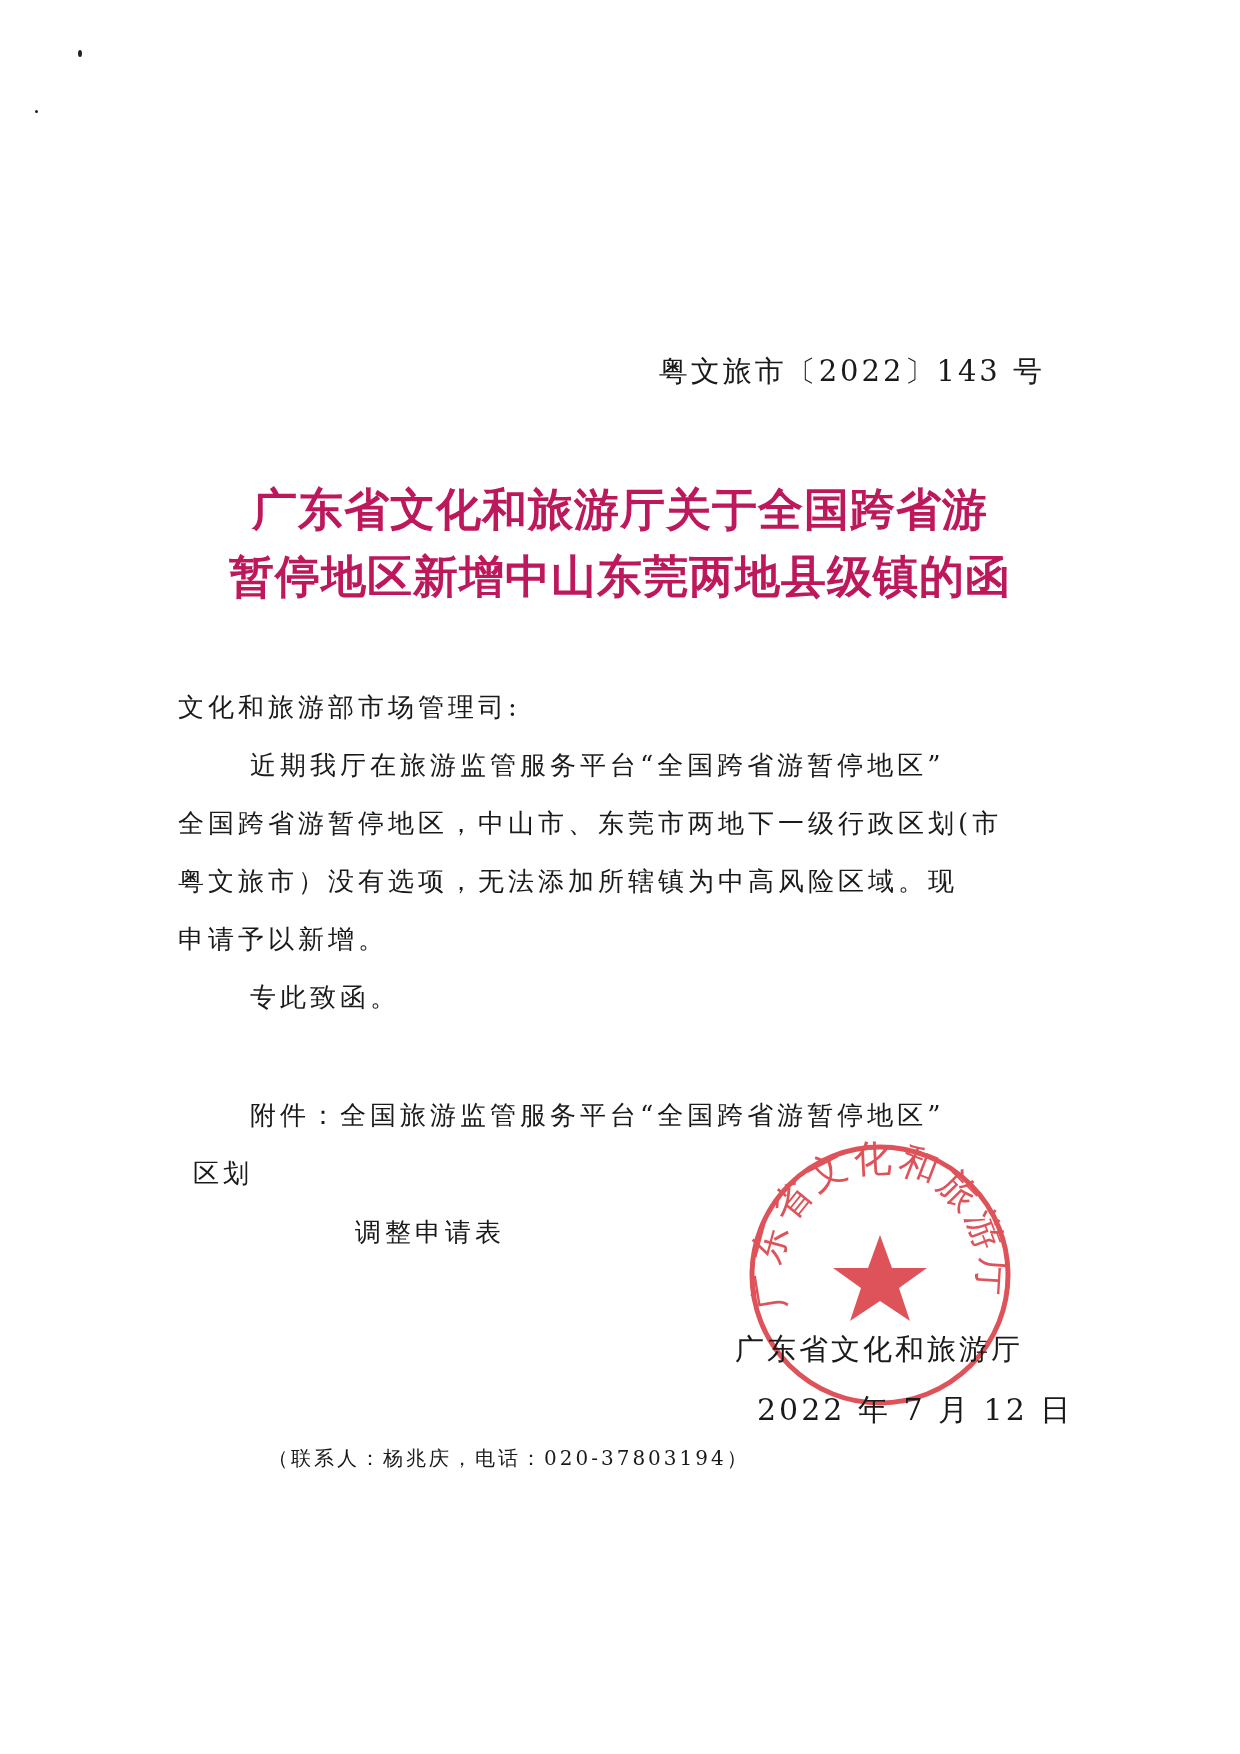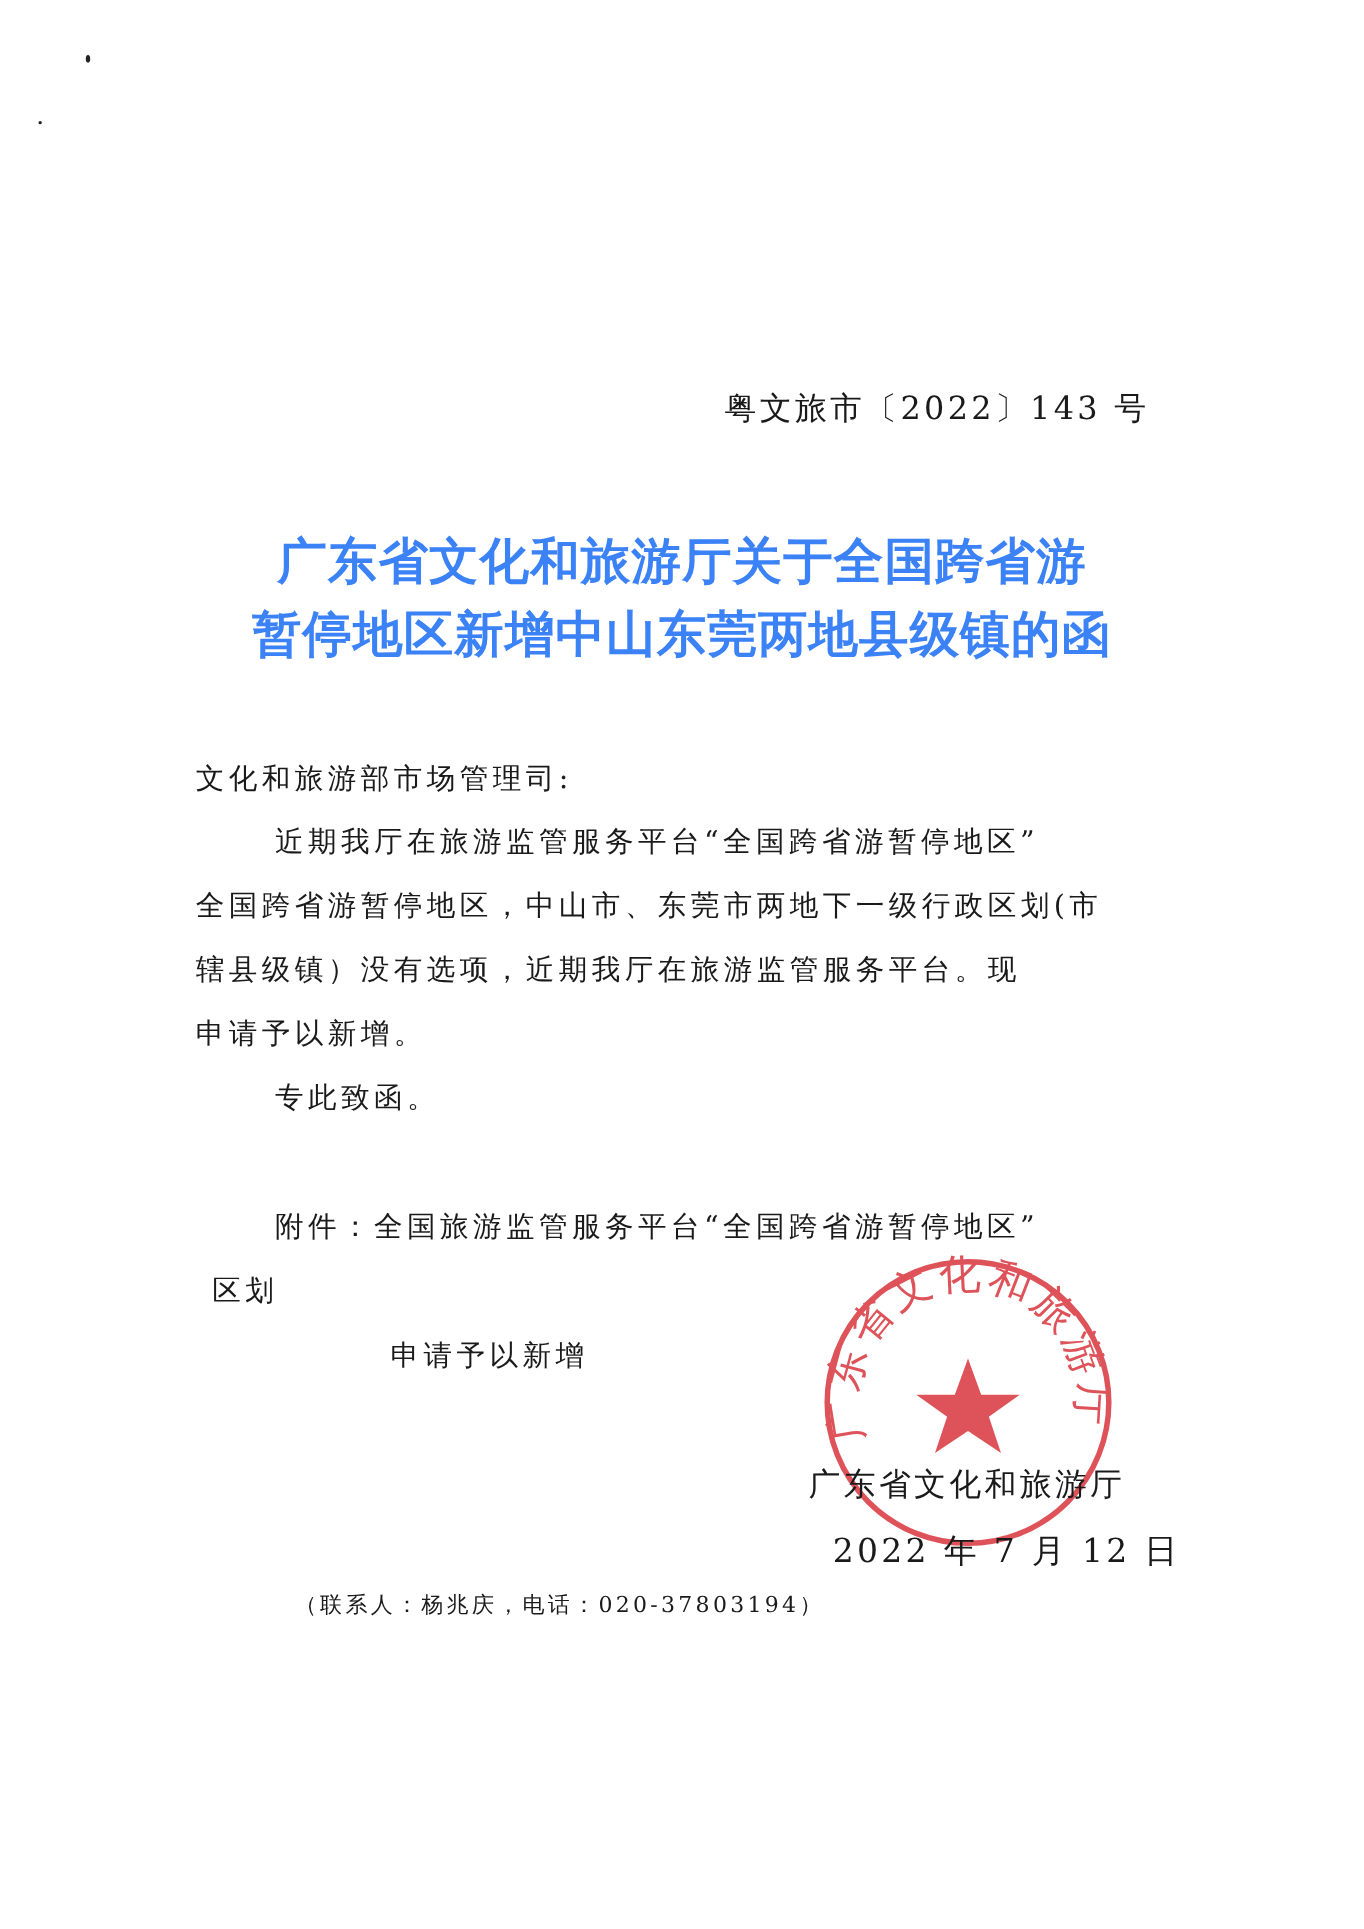--- a/index.html
+++ b/index.html
@@ -1,21 +1,21 @@
 <!DOCTYPE html>
 <html><head>
 <meta charset="utf-8">
 <style>
   html, body { margin: 0; padding: 0; background: #ffffff; }
   body { width: 1240px; height: 1754px; position: relative; overflow: hidden;
          font-family: "DejaVu Serif", "Liberation Serif", serif; color: #1a1a1a; }
   .abs { position: absolute; white-space: nowrap; }
   .docno { top: 352px; right: 195px; font-size: 29px; letter-spacing: 3px; }
   .title { left: 0; width: 1240px; text-align: center; font-size: 45px; font-weight: bold;
-           letter-spacing: 1px; color: #3b82f6; font-family: "DejaVu Sans", sans-serif; }
+           letter-spacing: 1px; color: #be185d; font-family: "DejaVu Sans", sans-serif; }
   .t1 { top: 480px; }
   .t2 { top: 547px; }
   .body-line { font-size: 26px; letter-spacing: 4px; }
   .salute { top: 690px; left: 178px; }
   .b1 { top: 748px; left: 250px; }
   .b2 { top: 806px; left: 178px; }
   .b3 { top: 864px; left: 178px; }
   .b4 { top: 922px; left: 178px; }
   .closing { top: 980px; left: 250px; }
   .att1 { top: 1098px; left: 250px; }
@@ -35,28 +35,28 @@
 
 <div class="abs docno">粤文旅市〔2022〕143 号</div>
 
 <div class="abs title t1">广东省文化和旅游厅关于全国跨省游</div>
 <div class="abs title t2">暂停地区新增中山东莞两地县级镇的函</div>
 
 <div class="abs body-line salute">文化和旅游部市场管理司:</div>
 
 <div class="abs body-line b1">近期我厅在旅游监管服务平台“全国跨省游暂停地区”</div>
 <div class="abs body-line b2">全国跨省游暂停地区，中山市、东莞市两地下一级行政区划(市</div>
-<div class="abs body-line b3">辖县级镇）没有选项，近期我厅在旅游监管服务平台。现</div>
+<div class="abs body-line b3">粤文旅市）没有选项，无法添加所辖镇为中高风险区域。现</div>
 <div class="abs body-line b4">申请予以新增。</div>
 
 <div class="abs body-line closing">专此致函。</div>
 
 <div class="abs body-line att1">附件：全国旅游监管服务平台“全国跨省游暂停地区”</div>
 <div class="abs body-line att2">区划</div>
-<div class="abs body-line att3">申请予以新增</div>
+<div class="abs body-line att3">调整申请表</div>
 
 <svg class="stamp" viewBox="0 0 270 270">
   <defs>
     <path id="arc" d="M 45 175 A 100 100 0 1 1 225 175" fill="none"></path>
   </defs>
   <circle cx="135" cy="135" r="128" fill="none" stroke="#d9363e" stroke-width="5"></circle>
   <text fill="#d9363e" font-size="38" font-family="DejaVu Serif, serif" letter-spacing="4">
     <textPath href="#arc" startOffset="2%">广东省文化和旅游厅</textPath>
   </text>
   <polygon fill="#d9363e" points="135,95 147,128 182,128 154,148 165,181 135,161 105,181 116,148 88,128 123,128"></polygon>

